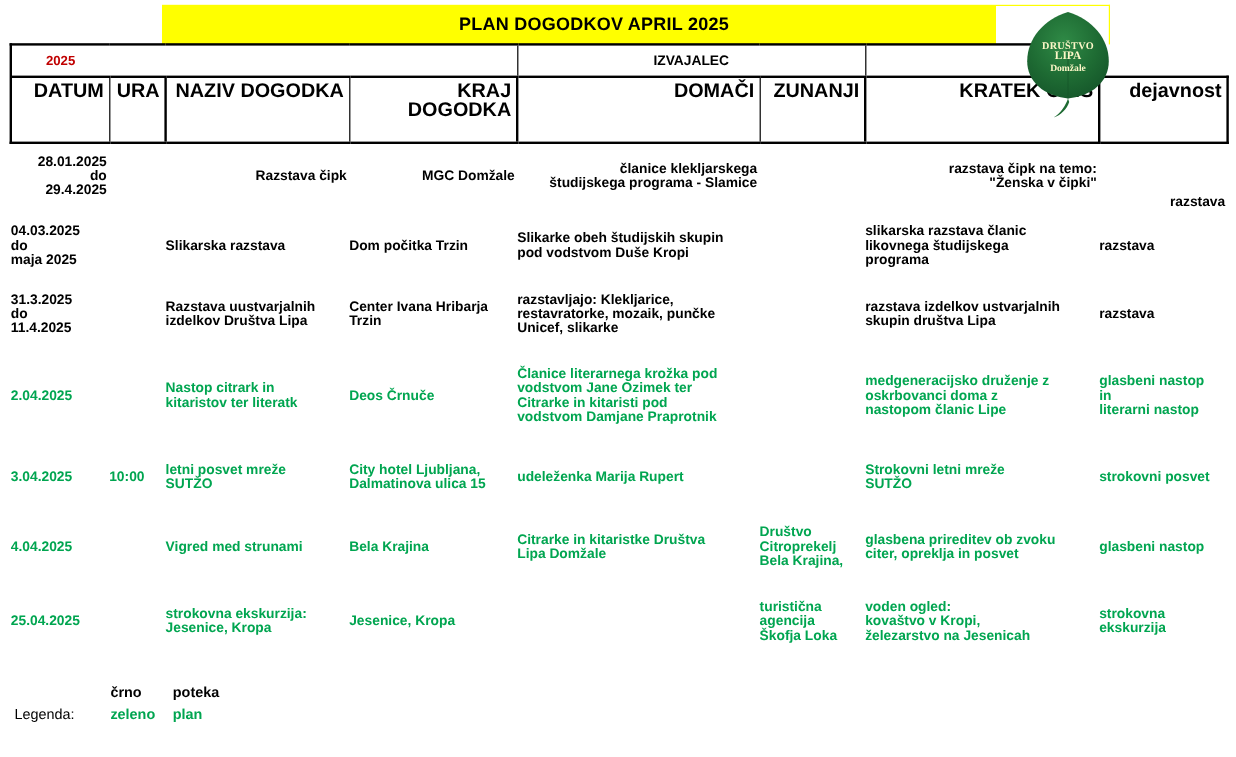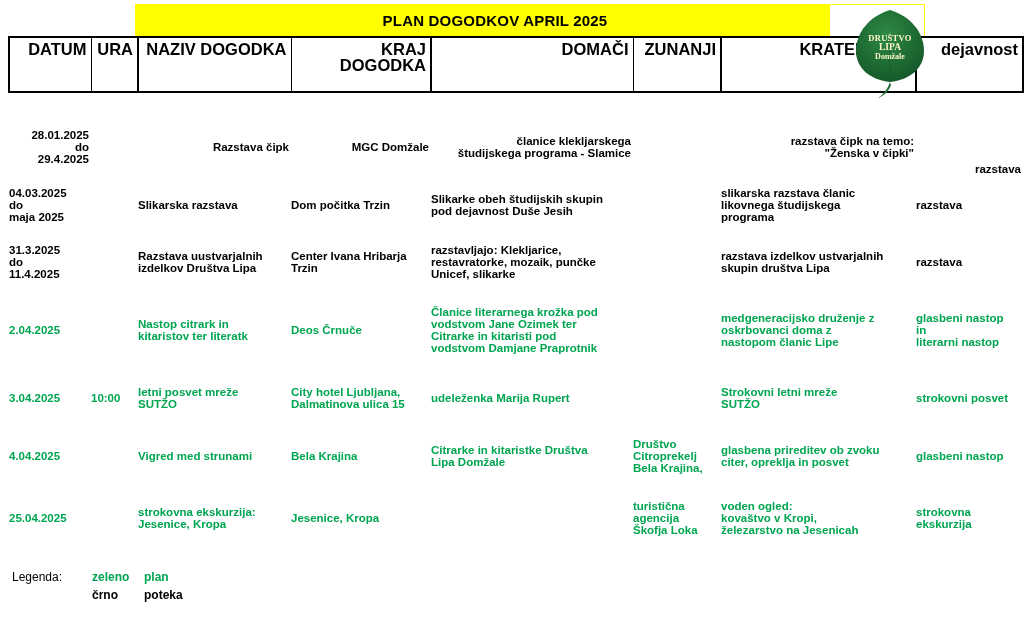--- a/index.html
+++ b/index.html
@@ -180,20 +180,29 @@
     <col style="width:47px">
     <col style="width:153px">
     <col style="width:140px">
     <col style="width:202px">
     <col style="width:88px">
     <col style="width:195px">
     <col style="width:107px">
   </colgroup>
 
   <tbody>
+      <tr class="year-row">
+    <td class="year-cell thick-left thick-top nb-r nb-b">2025</td>
+    <td class="thick-top nb-l nb-r nb-b"></td>
+    <td class="thick-top nb-l nb-r nb-b"></td>
+    <td class="thick-top nb-l nb-b"></td>
+    <td class="izvajalec-cell thick-top" colspan="2">IZVAJALEC</td>
+    <td class="thick-top thick-right nb-l nb-b"></td>
+    <td class="nb"></td>
+  </tr>
 
   <tr class="head-row">
     <td class="thick-left thick-top thick-bottom">DATUM</td>
     <td class="thick-top thick-bottom">URA</td>
     <td class="thick-top thick-bottom thick-left">NAZIV DOGODKA</td>
     <td class="thick-top thick-bottom">KRAJ DOGODKA</td>
     <td class="thick-top thick-bottom thick-left">DOMAČI</td>
     <td class="thick-top thick-bottom">ZUNANJI</td>
     <td class="thick-top thick-bottom thick-left thick-right">KRATEK OPIS</td>
     <td class="thick-top thick-bottom thick-right">dejavnost</td>
@@ -253,21 +262,21 @@
           <div>&nbsp;</div>
         </td>
         <td class="black thick-left">
           <div>Slikarska razstava</div>
         </td>
         <td class="black">
           <div>Dom počitka Trzin</div>
         </td>
         <td class="black thick-left">
           <div>Slikarke obeh študijskih skupin</div>
-          <div>pod dejavnost Duše Jesih</div>
+          <div>pod vodstvom Duše Kropi</div>
         </td>
         <td class="black">
           <div>&nbsp;</div>
         </td>
         <td class="black thick-left">
           <div>slikarska razstava članic</div>
           <div>likovnega študijskega</div>
           <div>programa</div>
         </td>
         <td class="black thick-right">
@@ -430,22 +439,22 @@
         <td class="green thick-right thick-bottom v-mid">
           <div>strokovna</div>
           <div>ekskurzija</div>
         </td>
       </tr>
     </tbody>
 </table>
 
 <div id="legend">
   <div class="row">
+    <span class="lbl"></span>
+    <span class="col1">črno</span>
+    <span class="col2">poteka</span>
+  </div>
+  <div class="row">
     <span class="lbl">Legenda:</span>
     <span class="col1 lg-green">zeleno</span>
     <span class="col2 lg-green">plan</span>
   </div>
-  <div class="row">
-    <span class="lbl"></span>
-    <span class="col1">črno</span>
-    <span class="col2">poteka</span>
-  </div>
 </div>
 
 </body></html>

